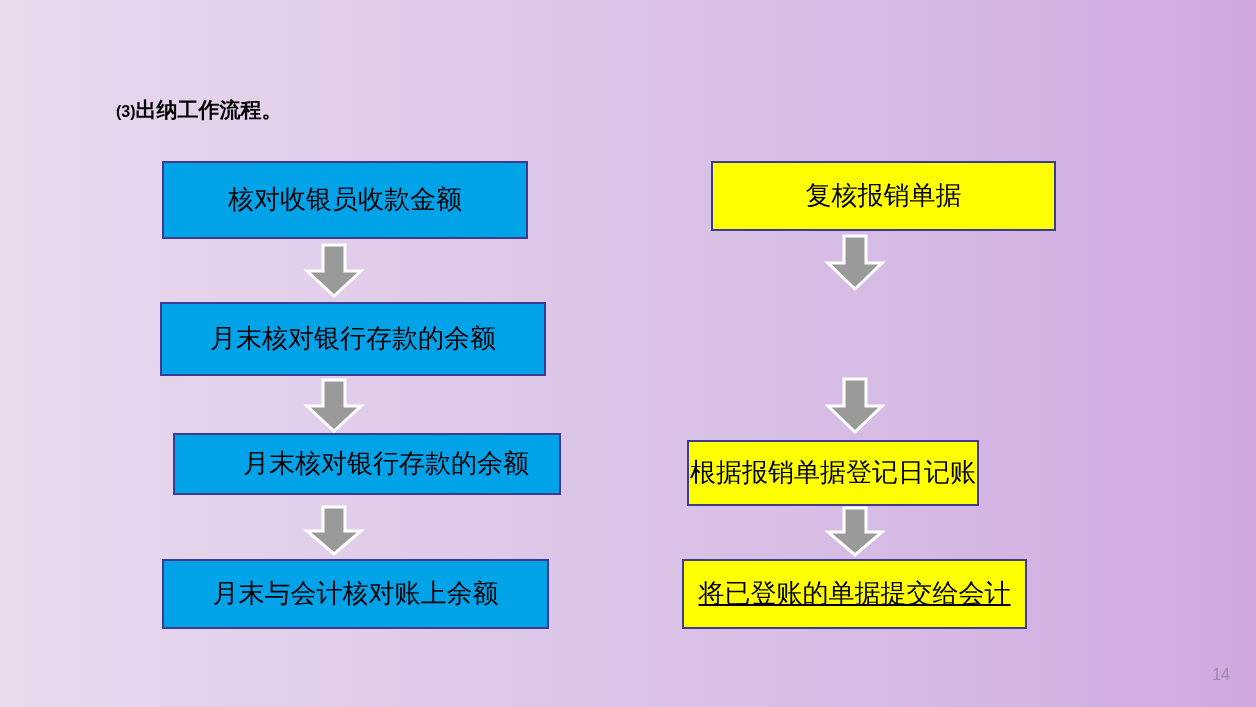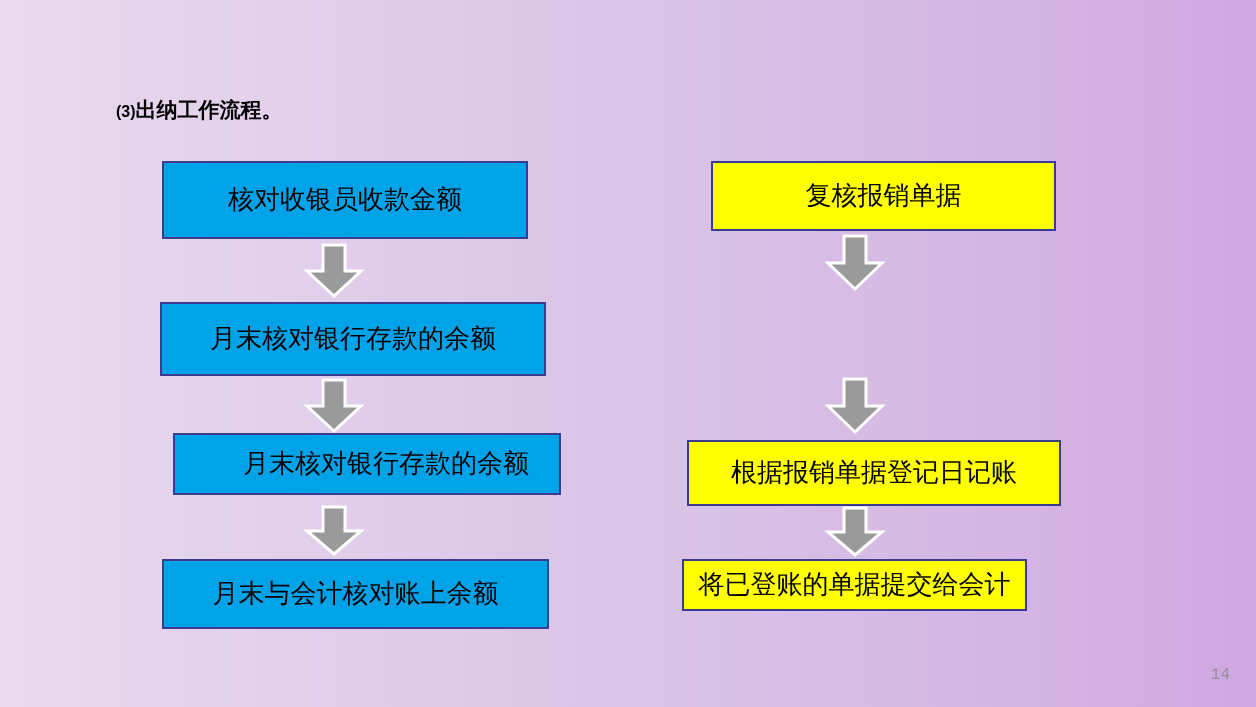--- a/index.html
+++ b/index.html
@@ -69,21 +69,21 @@
   .arrow-down {
     position: absolute;
     display: block;
   }
 
   
   #page-number {
     position: absolute;
     right: 26px;
     bottom: 23px;
-    font-family: Liberation Mono, monospace;
+    font-family: Liberation Sans, sans-serif;
     font-size: 16px;
     color: #9a8a9e;
   }
 </style>
 </head>
 <body>
 
 <div id="slide">
 
   <div id="slide-title">
@@ -124,27 +124,27 @@
 
   <svg class="arrow-down" style="left:824px; top:234px;" width="62" height="58" viewBox="0 0 62 58">
     <polygon points="20,2 42,2 42,29 58,29 31,55 4,29 20,29" fill="#9a9a9a" stroke="#ffffff" stroke-width="3"></polygon>
   </svg>
 
 
   <svg class="arrow-down" style="left:824px; top:377px;" width="62" height="58" viewBox="0 0 62 58">
     <polygon points="20,2 42,2 42,29 58,29 31,55 4,29 20,29" fill="#9a9a9a" stroke="#ffffff" stroke-width="3"></polygon>
   </svg>
 
-  <div class="flow-box yellow" style="left:687px; top:440px; width:374px; height:66px;">
+  <div class="flow-box yellow" style="left:687px; top:440px; width:292px; height:66px;">
     <span>根据报销单据登记日记账</span>
   </div>
 
   <svg class="arrow-down" style="left:824px; top:506px;" width="62" height="52" viewBox="0 0 62 52">
     <polygon points="20,2 42,2 42,26 58,26 31,49 4,26 20,26" fill="#9a9a9a" stroke="#ffffff" stroke-width="3"></polygon>
   </svg>
 
-  <div class="flow-box yellow" style="left:682px; top:559px; width:345px; height:52px;">
+  <div class="flow-box yellow" style="left:682px; top:559px; width:345px; height:70px;text-decoration:underline;">
     <span>将已登账的单据提交给会计</span>
   </div>
 
   <div id="page-number">14</div>
 
 </div>
 
 </body></html>

